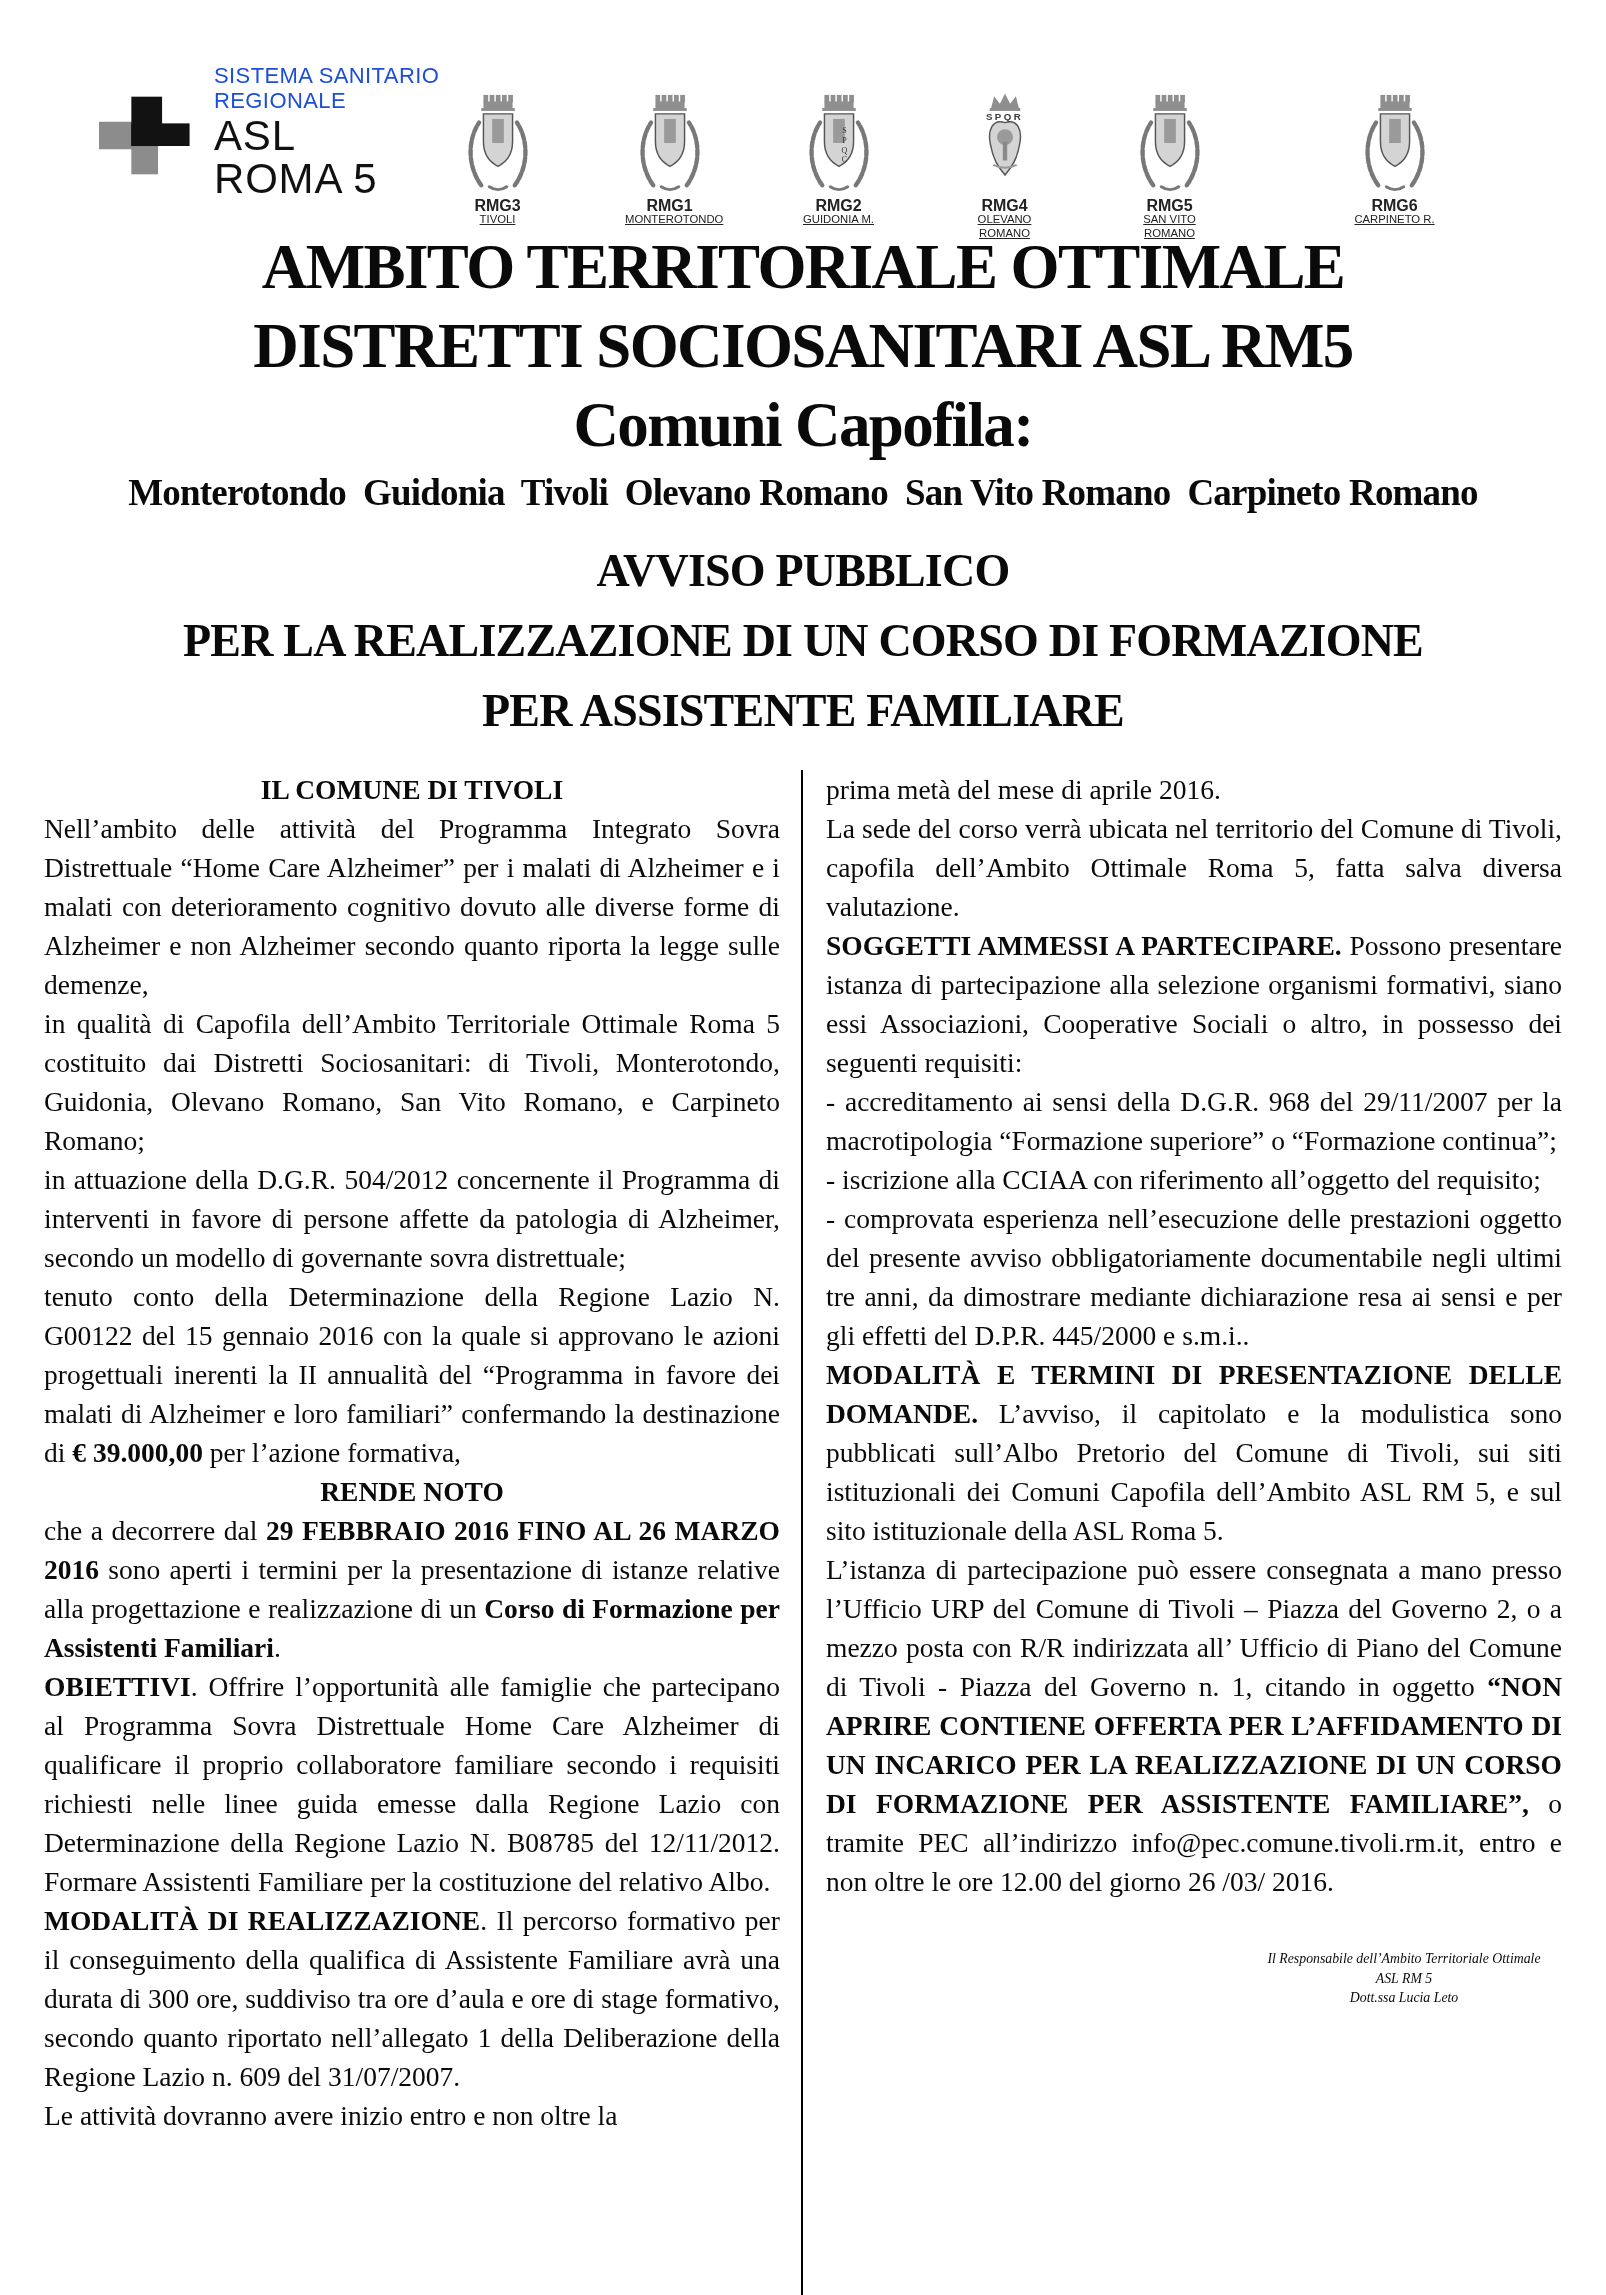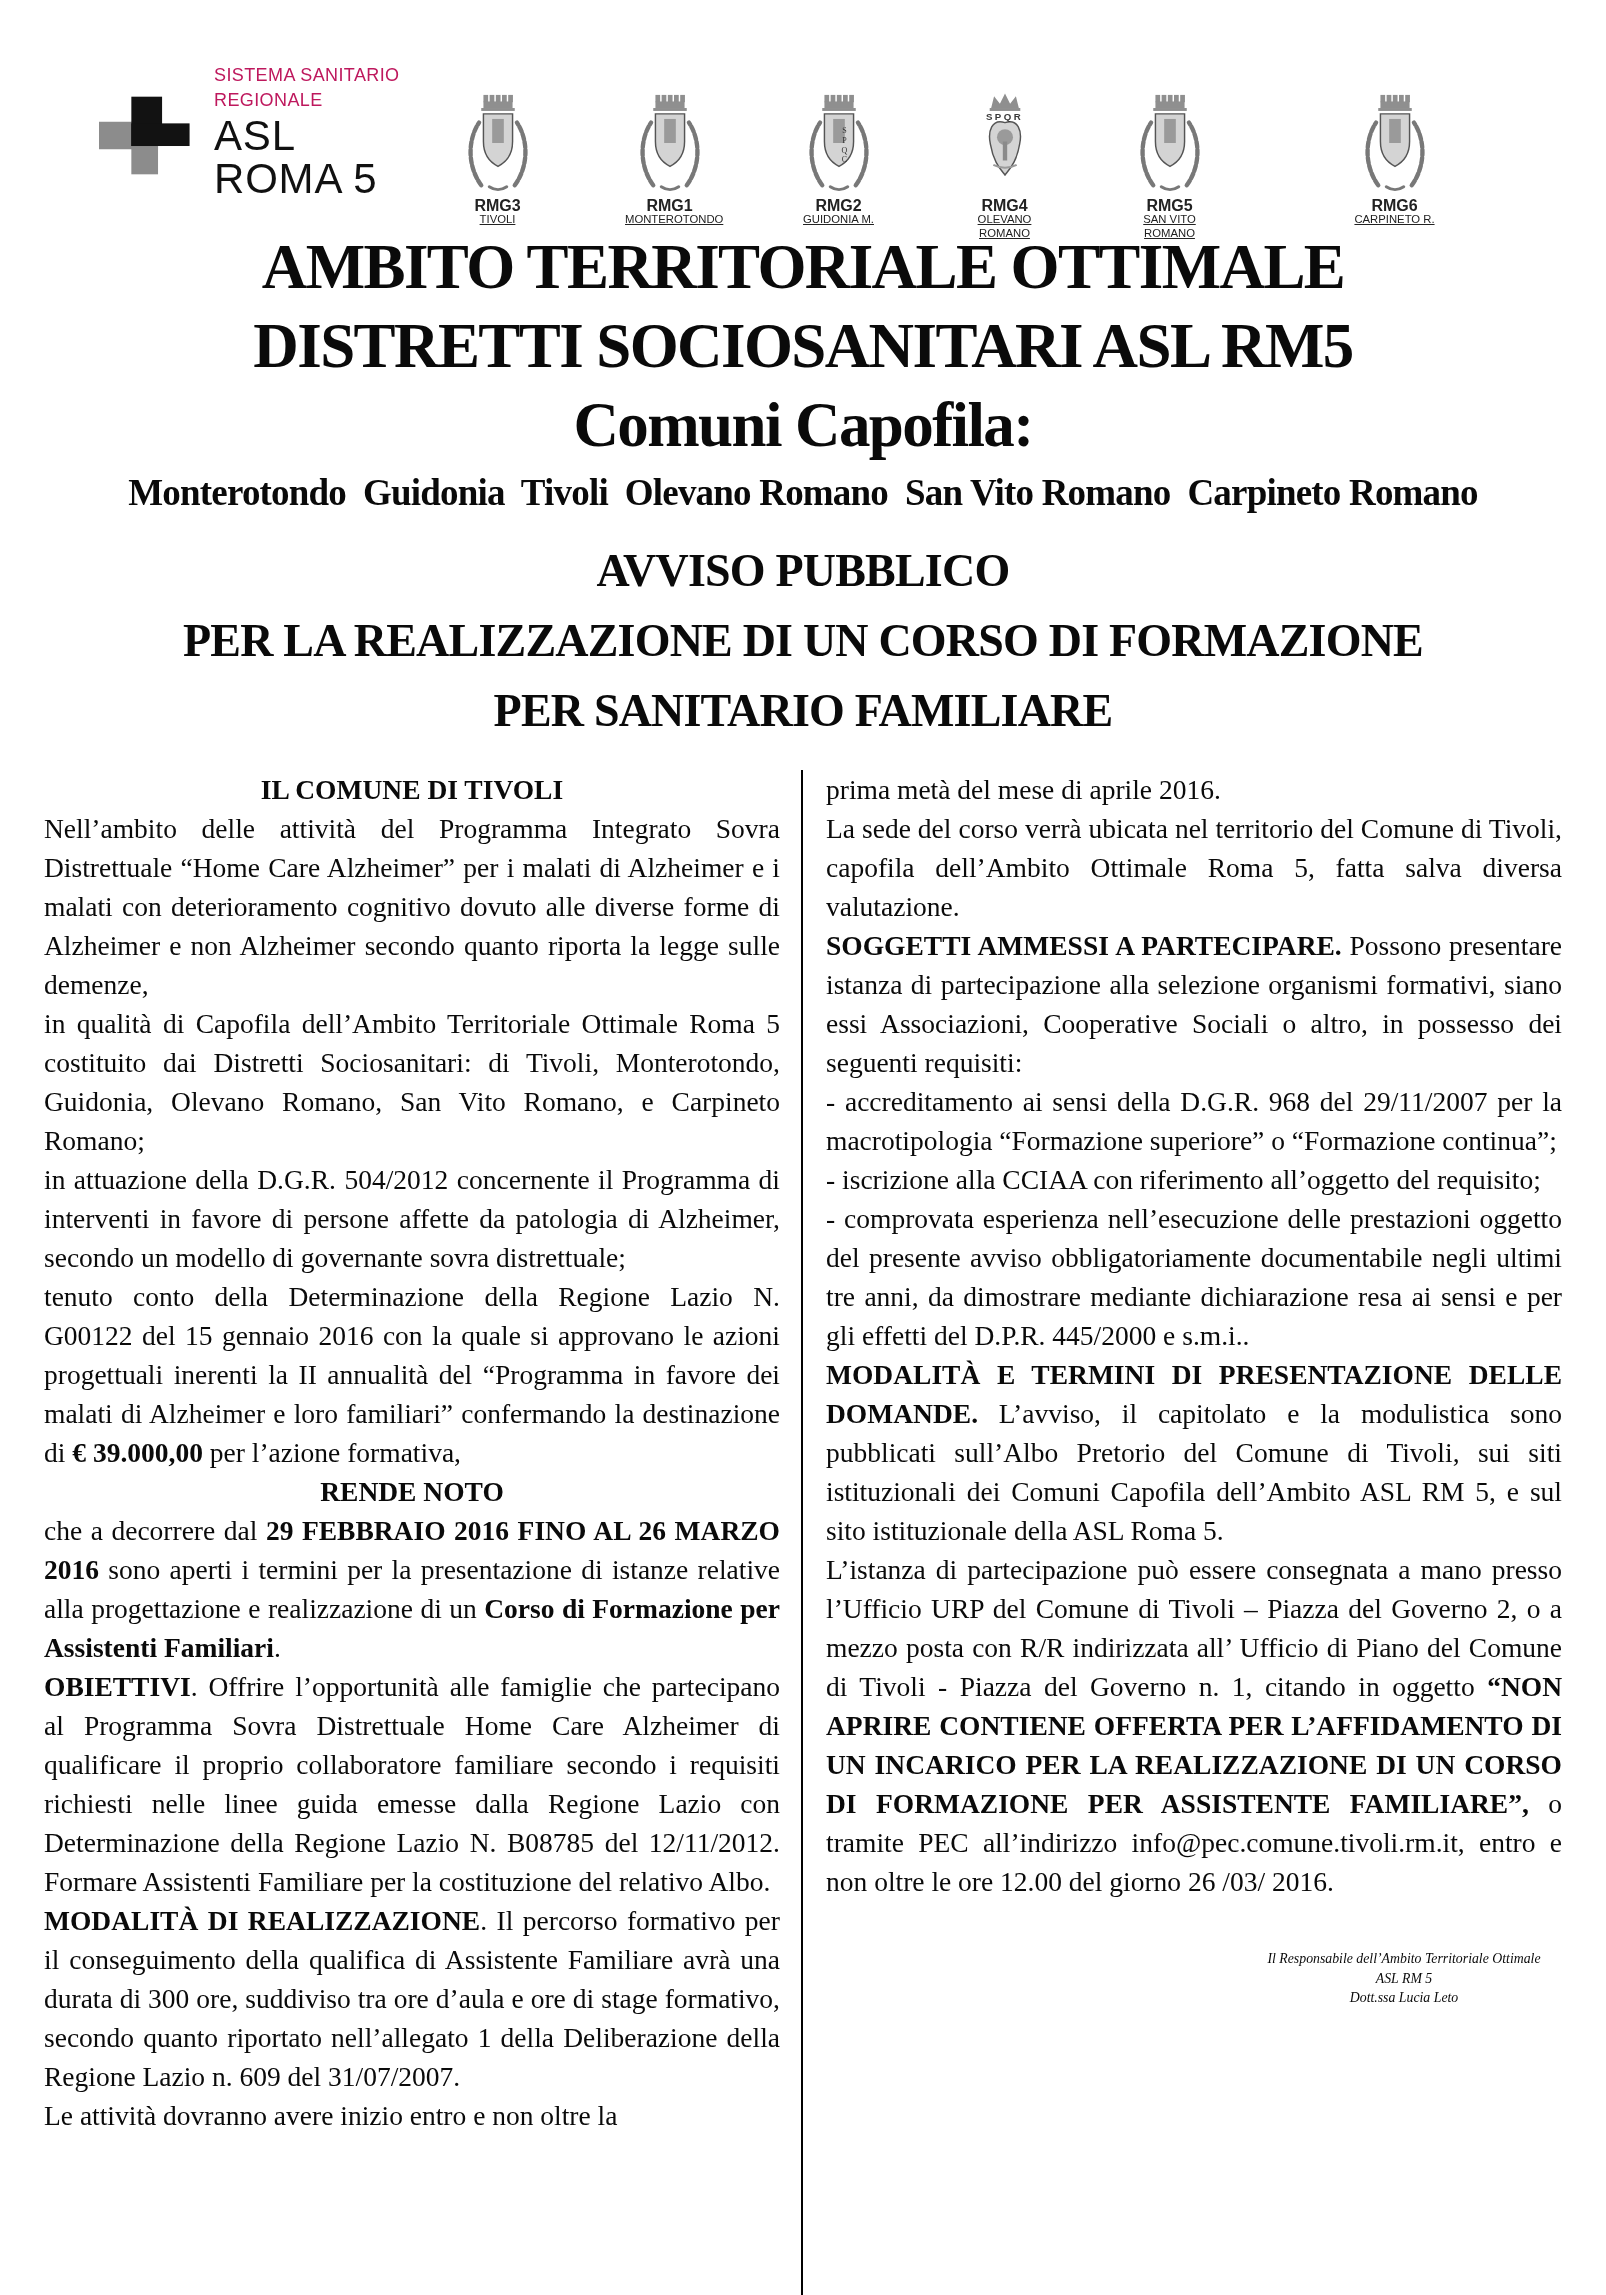--- a/index.html
+++ b/index.html
@@ -10,21 +10,21 @@
     background:#ffffff;
     color:#0a0a0a;
     font-family:"Liberation Serif", serif;
     overflow:hidden;
   }
   
   .hdr{position:relative;height:217px;}
   .logo{position:absolute;left:99px;top:63px;}
   .logo-cross{position:absolute;left:0;top:32px;}
   .logo-text{margin-left:115px;font-family:"Liberation Sans", sans-serif;}
-  .logo-line-sm{font-size:18px;line-height:25px;letter-spacing:0.4px;color:#be185d;}
+  .logo-line-sm{font-size:22px;line-height:25px;letter-spacing:0.4px;color:#1d4ed8;}
   .logo-line-lg{font-size:42px;line-height:42px;letter-spacing:0.8px;color:#111;margin-top:1.6px;}
   .logo-line-lg:first-of-type{margin-top:11.3px;}
   .crest-cell{position:absolute;top:92px;width:89px;text-align:center;}
   .crest-img{width:76px;height:102px;display:block;margin:0 auto;}
   .crest-code{font-family:"Liberation Sans", sans-serif;font-size:16px;line-height:13.8px;color:#222;margin-top:5px;font-weight:bold;}
   .crest-name{font-family:"Liberation Sans", sans-serif;font-size:11.3px;line-height:13.8px;color:#222;text-decoration:underline;}
   .crest-motto{position:absolute;left:0;right:0;top:19.4px;text-align:center;
     font-family:"Liberation Sans", sans-serif;font-size:9.7px;font-weight:bold;
     letter-spacing:2.4px;color:#3a3a3a;}
   .crest-motto-vert{position:absolute;left:46px;top:34px;writing-mode:vertical-rl;text-orientation:upright;
@@ -150,21 +150,21 @@
   <div class="title-block">
     <div class="t-big">AMBITO TERRITORIALE OTTIMALE</div>
     <div class="t-big">DISTRETTI SOCIOSANITARI ASL RM5</div>
     <div class="t-big">Comuni Capofila:</div>
     <div class="t-list">Monterotondo  Guidonia  Tivoli  Olevano Romano  San Vito Romano  Carpineto Romano</div>
   </div>
 
   <div class="subtitle-block">
     <div class="s-line">AVVISO PUBBLICO</div>
     <div class="s-line">PER LA REALIZZAZIONE DI UN CORSO DI FORMAZIONE</div>
-    <div class="s-line">PER SANITARIO FAMILIARE</div>
+    <div class="s-line">PER ASSISTENTE FAMILIARE</div>
   </div>
 
   <div class="columns">
     <div class="col col-left">
         <div class="para center"><b>IL COMUNE DI TIVOLI</b></div>
         <div class="para"><span>Nell’ambito delle attività del Programma Integrato Sovra Distrettuale “Home Care Alzheimer” per i malati di Alzheimer e i malati con deterioramento cognitivo dovuto alle diverse forme di Alzheimer e non Alzheimer secondo quanto riporta la legge sulle demenze,</span></div>
         <div class="para"><span>in qualità di Capofila dell’Ambito Territoriale Ottimale Roma 5 costituito dai Distretti Sociosanitari: di Tivoli, Monterotondo, Guidonia, Olevano Romano, San Vito Romano, e Carpineto Romano;</span></div>
         <div class="para"><span>in attuazione della D.G.R. 504/2012 concernente il Programma di interventi in favore di persone affette da patologia di Alzheimer, secondo un modello di governante sovra distrettuale;</span></div>
         <div class="para"><span>tenuto conto della Determinazione della Regione Lazio N. G00122 del 15 gennaio 2016 con la quale si approvano le azioni progettuali inerenti la II annualità del “Programma in favore dei malati di Alzheimer e loro familiari” confermando la destinazione di </span><b>€ 39.000,00</b><span> per l’azione formativa,</span></div>
         <div class="para center"><b>RENDE NOTO</b></div>

